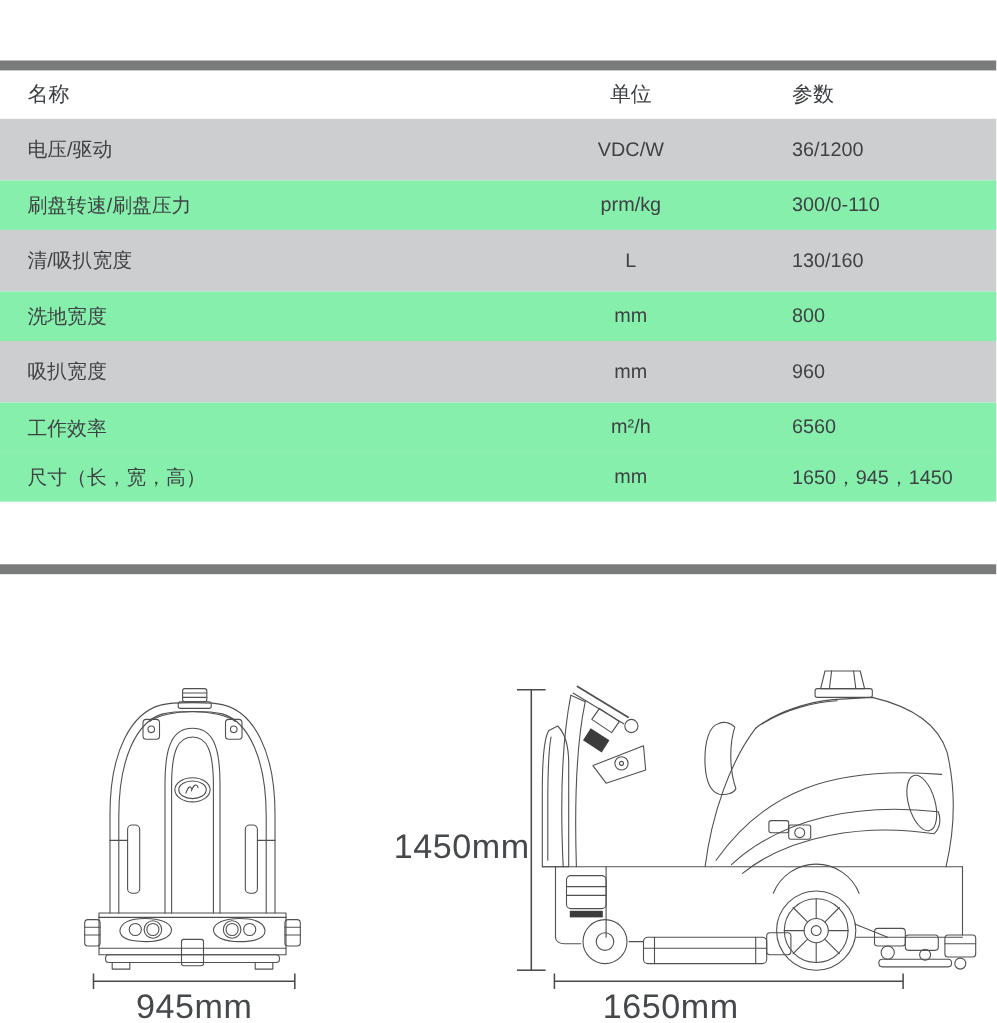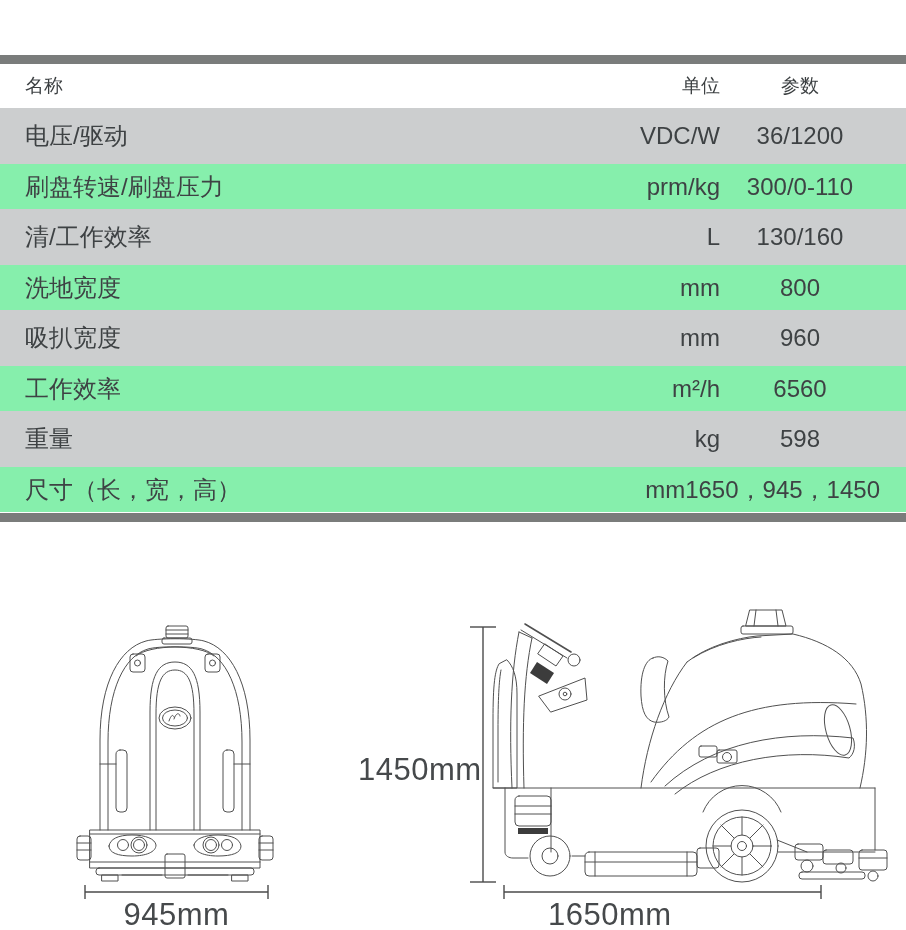--- a/index.html
+++ b/index.html
@@ -5,24 +5,24 @@
   html,body{margin:0;padding:0;background:#ffffff;}
   #page{position:relative;width:906px;height:930px;background:#ffffff;overflow:hidden;
         font-family:"Liberation Sans","DejaVu Sans",sans-serif;color:#3e4244;border-radius:11px;}
 
   .rule{position:absolute;left:0;width:906px;height:9px;background:#7a7c7b;}
   #rule-top{top:55px;}
   #rule-bottom{top:513px;}
 
   #spec-table{position:absolute;left:0;top:64px;width:906px;}
   .trow{display:flex;align-items:center;box-sizing:border-box;width:906px;
-        padding:0 26px 0 25px;font-size:24px;}
+        padding:0 26px 0 25px;font-size:18px;}
   .trow .c-name{width:402px;flex:0 0 402px;text-align:left;}
-  .trow .c-unit{flex:1 1 auto;text-align:right;}
-  .trow .c-value{flex:0 0 auto;text-align:center;min-width:160px;}
+  .trow .c-unit{flex:1 1 auto;text-align:center;}
+  .trow .c-value{flex:0 0 auto;text-align:left;min-width:160px;}
   .trow.header{height:44px;font-size:19px;color:#3b3f41;}
   .trow.tall{height:56px;background:#cccecf;}
   .trow.short{height:45px;background:#86efac;}
 
   .drawing{position:absolute;}
   svg{display:block;}
   .ln{fill:none;stroke:#505050;stroke-width:1;stroke-linejoin:round;stroke-linecap:round;}
   .ln2{fill:none;stroke:#505050;stroke-width:1.6;stroke-linejoin:round;stroke-linecap:round;}
   .dk{fill:#3c3c3c;stroke:none;}
   .dim{stroke:#4a4a4a;stroke-width:1.4;fill:none;}
@@ -49,43 +49,38 @@
       <span class="c-name">电压/驱动</span>
       <span class="c-unit">VDC/W</span>
       <span class="c-value">36/1200</span>
     </div>
     <div class="trow short">
       <span class="c-name">刷盘转速/刷盘压力</span>
       <span class="c-unit">prm/kg</span>
       <span class="c-value">300/0-110</span>
     </div>
     <div class="trow tall">
-      <span class="c-name">清/工作效率</span>
+      <span class="c-name">清/吸扒宽度</span>
       <span class="c-unit">L</span>
       <span class="c-value">130/160</span>
     </div>
     <div class="trow short">
       <span class="c-name">洗地宽度</span>
       <span class="c-unit">mm</span>
       <span class="c-value">800</span>
     </div>
     <div class="trow tall">
       <span class="c-name">吸扒宽度</span>
       <span class="c-unit">mm</span>
       <span class="c-value">960</span>
     </div>
     <div class="trow short">
       <span class="c-name">工作效率</span>
       <span class="c-unit">m²/h</span>
       <span class="c-value">6560</span>
-    </div>
-    <div class="trow tall">
-      <span class="c-name">重量</span>
-      <span class="c-unit">kg</span>
-      <span class="c-value">598</span>
     </div>
     <div class="trow short">
       <span class="c-name">尺寸（长，宽，高）</span>
       <span class="c-unit">mm</span>
       <span class="c-value">1650，945，1450</span>
     </div>
   </div>
 
   <div id="rule-bottom" class="rule"></div>
 

